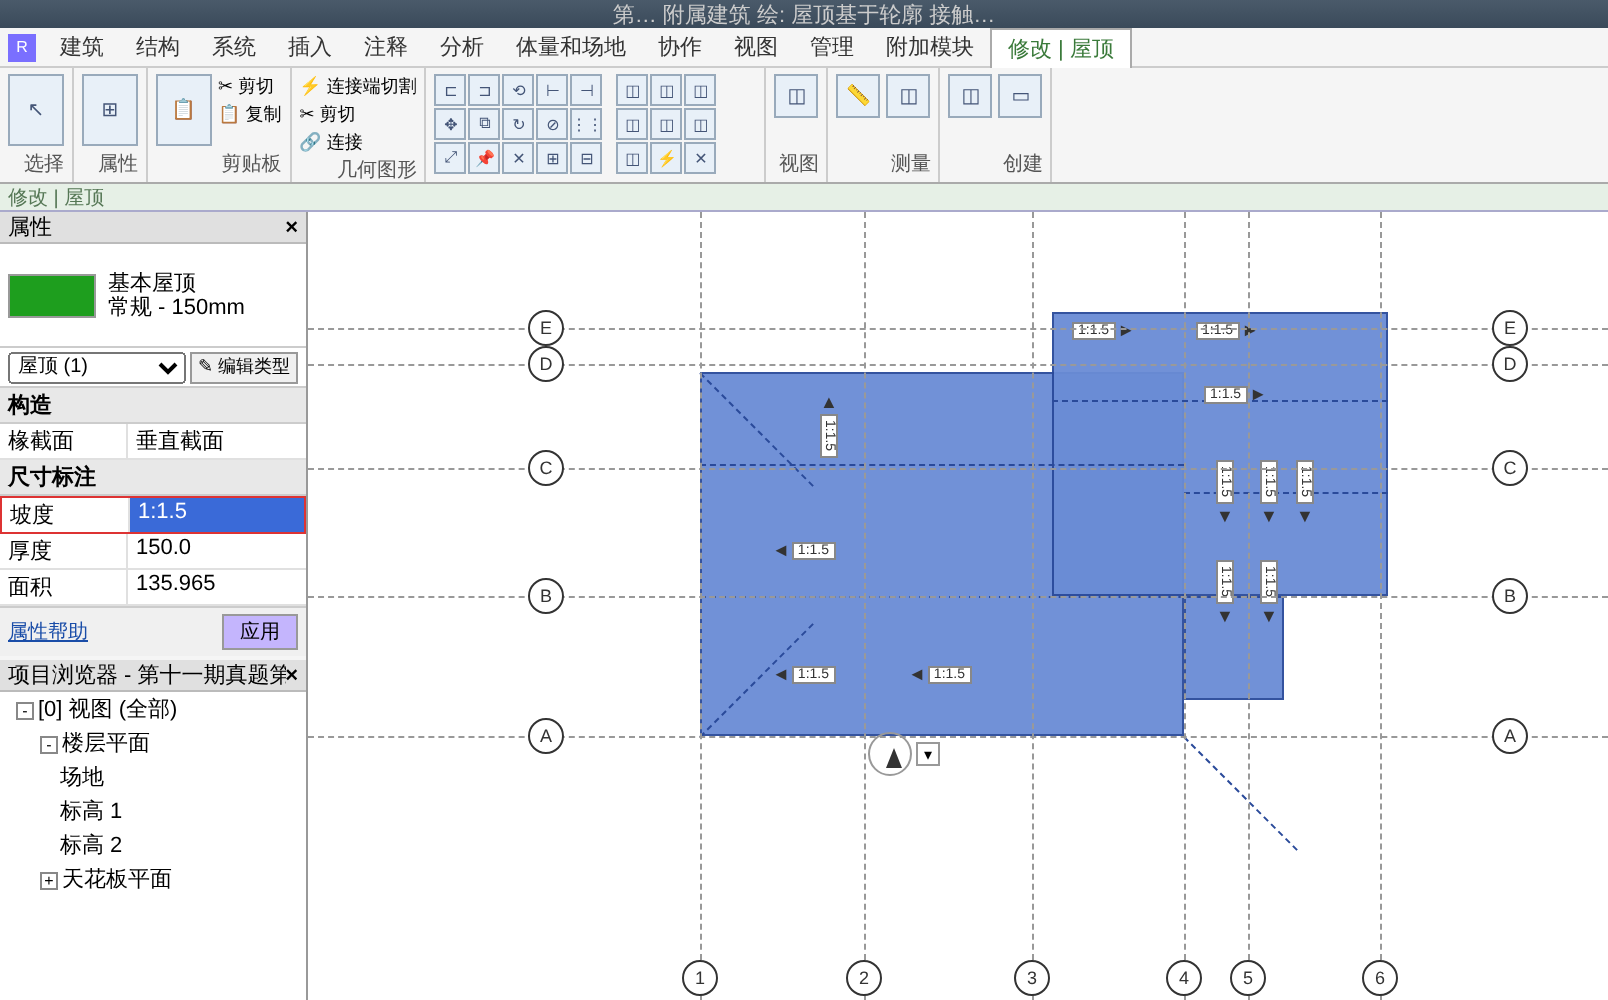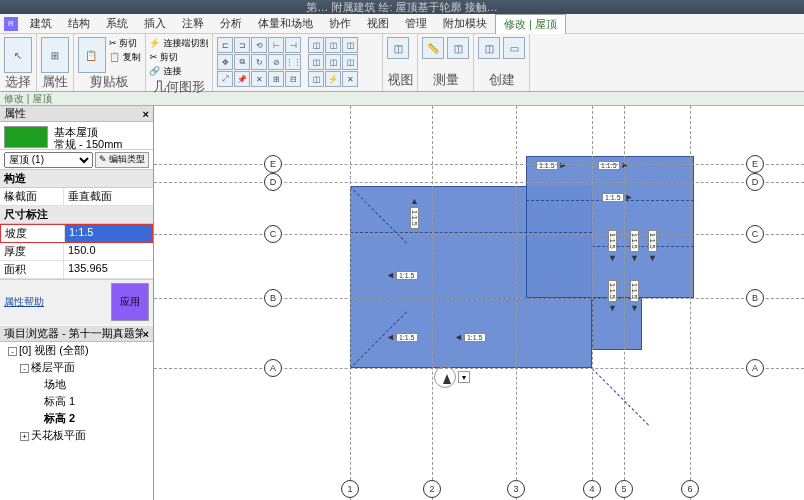--- a/index.html
+++ b/index.html
@@ -6,54 +6,54 @@
 body{width:804px;height:500px;background:#f0f0f0;overflow:hidden;position:relative}
 .titlebar{height:14px;background:linear-gradient(#4a5a6a,#3a4a5a);display:flex;align-items:center;padding:0 4px;color:#ccc;font-size:9px;gap:10px}
 .titlebar .doc{position:absolute;left:50%;transform:translateX(-50%);white-space:nowrap}
 .menubar{height:20px;background:#f5f5f5;border-bottom:1px solid #ccc;display:flex;align-items:center;padding-left:4px}
 .menubar .app-icon{width:14px;height:14px;background:#7a6fff;color:#fff;display:flex;align-items:center;justify-content:center;font-size:8px;margin-right:4px}
 .menubar .tab{padding:2px 8px;color:#333;cursor:pointer}
 .menubar .tab.active{background:#fff;border:1px solid #aaa;border-bottom:none;color:#3a7a3a}
 .ribbon{height:58px;background:#f5f5f5;border-bottom:1px solid #aaa;display:flex}
 .rgroup{border-right:1px solid #ccc;display:flex;flex-direction:column;padding:1px 4px}
 .rgroup .icons{flex:1;display:flex;align-items:flex-start;gap:3px;padding-top:2px}
-.rgroup .label{font-size:13px;color:#555;text-align:center;padding-bottom:1px}
+.rgroup .label{font-size:10px;color:#555;text-align:right;padding-bottom:1px}
 .ricon{width:22px;height:22px;border:1px solid #9ab;background:#e8f0f8;display:flex;align-items:center;justify-content:center;font-size:10px;color:#457}
 .ricon.big{width:28px;height:36px}
 .ricon.sm{width:16px;height:16px;font-size:8px}
 .stacked{display:flex;flex-direction:column;gap:1px}
 .icon-row{display:flex;gap:1px}
 .contextbar{height:14px;background:#e6f0e6;border-bottom:1px solid #aac;padding-left:4px;font-size:10px;color:#557755;display:flex;align-items:center}
 .main{display:flex;height:394px}
 .leftpanel{width:154px;background:#f5f5f5;display:flex;flex-direction:column;border-right:1px solid #999}
 .panel-hdr{height:16px;background:#e0e0e0;border-bottom:1px solid #bbb;display:flex;align-items:center;justify-content:space-between;padding:0 4px;font-size:10px}
 .close-x{cursor:pointer;font-weight:bold}
-.prop-preview{height:28px;display:flex;align-items:flex-start;padding:4px;gap:6px;background:#fff;border-bottom:1px solid #ccc}
+.prop-preview{height:52px;display:flex;align-items:center;padding:4px;gap:6px;background:#fff;border-bottom:1px solid #ccc}
 .prop-swatch{width:44px;height:22px;background:#1e9e1e;border:1px solid #999}
 .prop-name{font-size:10px;line-height:12px}
 .type-sel{height:20px;display:flex;align-items:center;gap:2px;padding:2px 4px;background:#fff;border-bottom:1px solid #ccc}
 .type-sel select{flex:1;height:16px;font-size:10px}
 .type-sel .btn{height:16px;font-size:9px;border:1px solid #999;background:#f0f0f0;padding:0 3px;display:flex;align-items:center}
 .prop-table{background:#fff;font-size:10px}
 .prop-section{background:#e8e8e8;padding:1px 4px;font-weight:bold;border-bottom:1px solid #ccc}
 .prop-row{display:flex;border-bottom:1px solid #e0e0e0}
 .prop-row .k{width:64px;padding:1px 4px;border-right:1px solid #e0e0e0}
 .prop-row .v{flex:1;padding:1px 4px}
 .prop-row.hl{border:1px solid #d33}
 .prop-row.hl .v{background:#3a6ad8;color:#fff}
 .prop-foot{display:flex;justify-content:space-between;align-items:center;padding:3px 4px;background:#f0f0f0;border-top:1px solid #ccc}
 .prop-foot a{color:#1a4da8;text-decoration:underline;font-size:10px}
-.prop-foot .btn{font-size:10px;border:1px solid #999;background:#8b5cf6;padding:11px 8px}
+.prop-foot .btn{font-size:10px;border:1px solid #999;background:#c4b5fd;padding:1px 8px}
 .browser{flex:1;overflow:auto;background:#fff;font-size:10px}
 .tree-node{padding:1px 0 1px 12px;white-space:nowrap}
 .tree-node.l1{padding-left:8px}
 .tree-node.l2{padding-left:20px}
-.tree-node.l3{padding-left:44px}
+.tree-node.l3{padding-left:30px}
 .tree-node .exp{display:inline-block;width:9px;height:9px;border:1px solid #888;text-align:center;line-height:7px;font-size:8px;margin-right:2px}
-.tree-node.sel{font-weight:bold}
+.tree-node.sel{font-weight:normal}
 .canvas{flex:1;background:#fff;position:relative;overflow:hidden}
 .grid-h{position:absolute;left:0;right:0;border-top:1px dashed #999;height:0}
 .grid-v{position:absolute;top:0;bottom:0;border-left:1px dashed #999;width:0}
 .grid-lbl{position:absolute;width:18px;height:18px;border:1px solid #333;border-radius:50%;background:#fff;display:flex;align-items:center;justify-content:center;font-size:9px;color:#333}
 .roof{position:absolute;background:#6a8cd5;opacity:0.95;border:1px solid #2a4a9a}
 .roof-line{position:absolute;border-top:1px dashed #2a4a9a}
 .slope{position:absolute;font-size:8px;display:flex;align-items:center;gap:1px;color:#333}
 .slope .arr{font-size:9px}
 .slope .box{background:#fff;border:1px solid #888;padding:0 2px;font-size:7px}
 .slope.h{flex-direction:row}

